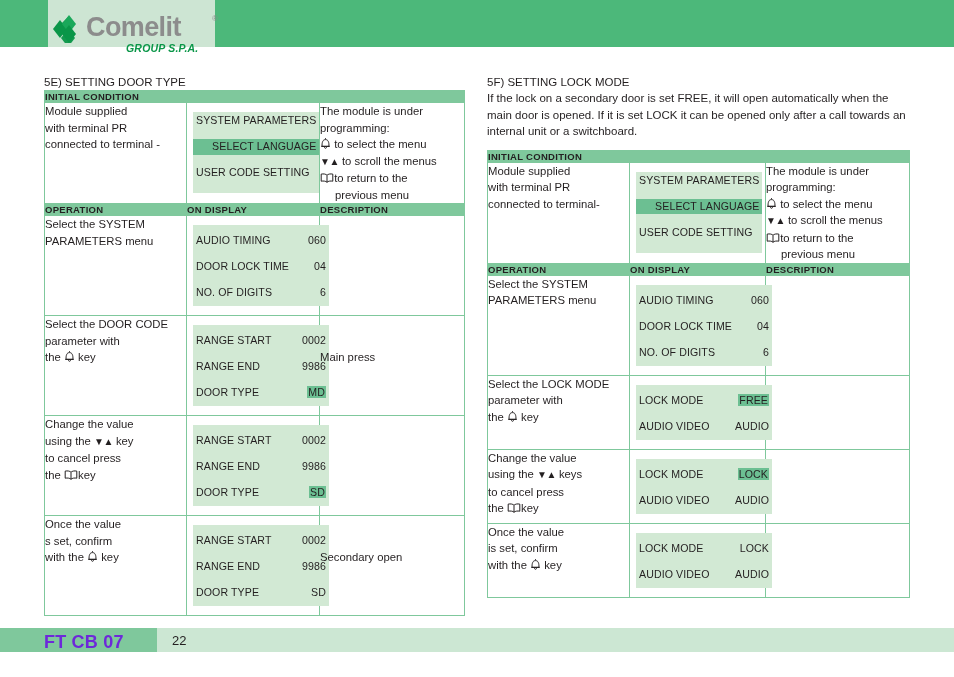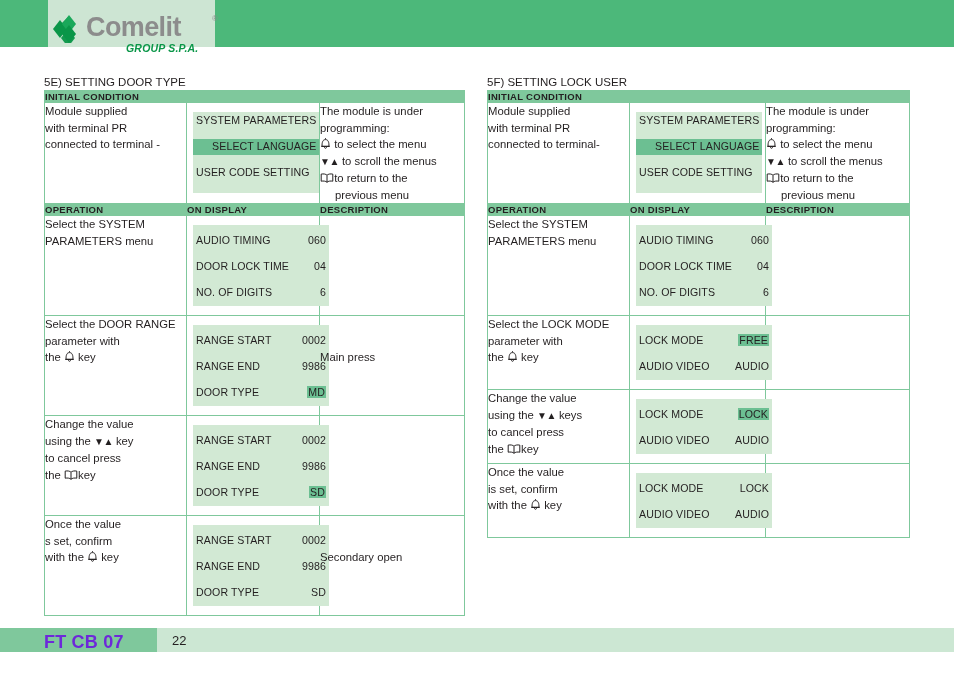--- a/index.html
+++ b/index.html
@@ -306,21 +306,21 @@
             <span class="desc-line">Select the SYSTEM</span>
             <span class="desc-line">PARAMETERS menu</span>
           </td>
           <td class="cell disp"><span class="lcd"><span class="row"><span class="lbl" style="width:96px">AUDIO TIMING</span><span class="val" style="width:34px">060</span></span><span class="row"><span class="lbl" style="width:96px">DOOR LOCK TIME</span><span class="val" style="width:34px">04</span></span><span class="row"><span class="lbl" style="width:96px">NO. OF DIGITS</span><span class="val" style="width:34px">6</span></span></span></td>
           <td class="cell">
             <span style="display:block;padding-top:0px"></span>
           </td>
         </tr>
         <tr>
           <td class="cell" style="height:62px;">
-            <span class="desc-line">Select the DOOR RANGE</span>
+            <span class="desc-line">Select the DOOR CODE</span>
             <span class="desc-line">parameter with</span>
             <span class="desc-line">the <span class="ico"><svg width="11" height="13" viewBox="0 0 11 13">
                   <g fill="none" stroke="#231f20" stroke-width="1">
                     <path d="M5.5 1.2 L5.5 2.2"></path>
                     <path d="M2 9.3 C2 5.5 2.6 2.6 5.5 2.6 C8.4 2.6 9 5.5 9 9.3 Z"></path>
                     <path d="M1.2 9.4 L9.8 9.4"></path>
                     <path d="M4.4 10.3 C4.6 11.6 6.4 11.6 6.6 10.3"></path>
                   </g>
                 </svg></span> key</span>
           </td>
@@ -363,21 +363,22 @@
           <td class="cell disp"><span class="lcd"><span class="row"><span class="lbl" style="width:96px">RANGE START</span><span class="val" style="width:34px">0002</span></span><span class="row"><span class="lbl" style="width:96px">RANGE END</span><span class="val" style="width:34px">9986</span></span><span class="row"><span class="lbl" style="width:96px">DOOR TYPE</span><span class="val" style="width:34px">SD</span></span></span></td>
           <td class="cell">
             <span style="display:block;padding-top:33px">Secondary open</span>
           </td>
         </tr>
       </tbody>
   </table>
 </div>
 
 <div class="col-right">
-  <div class="section-title">5F) SETTING LOCK USER</div>
+  <div class="section-title">5F) SETTING LOCK MODE</div>
+  <div class="section-intro">If the lock on a secondary door is set FREE, it will open automatically when the main door is opened. If it is set LOCK it can be opened only after a call towards an internal unit or a switchboard.</div>
   <table class="proc">
     <colgroup>
         <col style="width:142px">
         <col style="width:136px">
         <col style="width:144px">
       </colgroup>
     <tbody>
       <tr>
         <td colspan="3" class="bar">INITIAL CONDITION</td>
       </tr>

